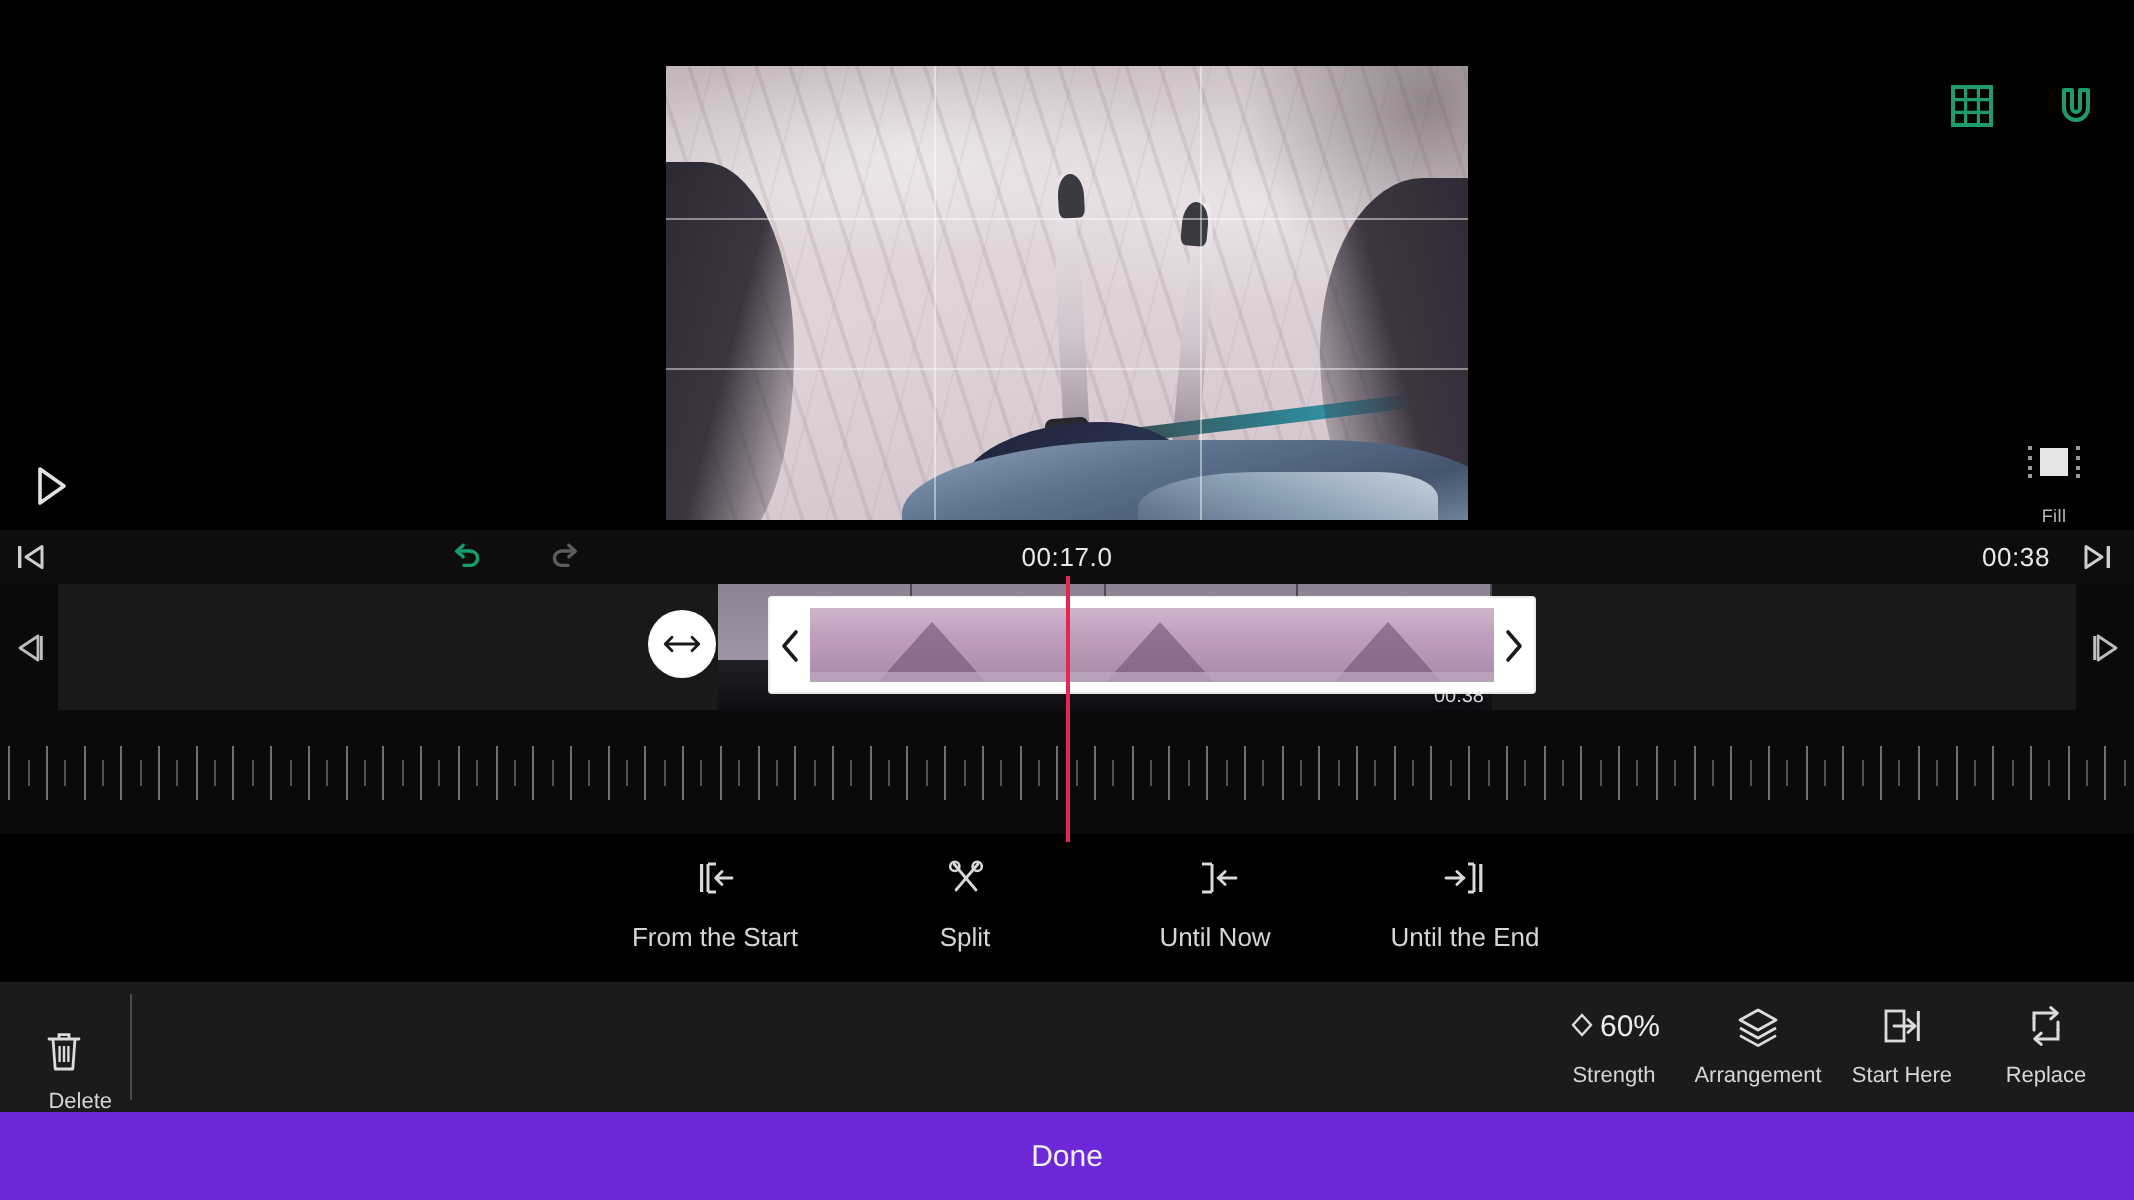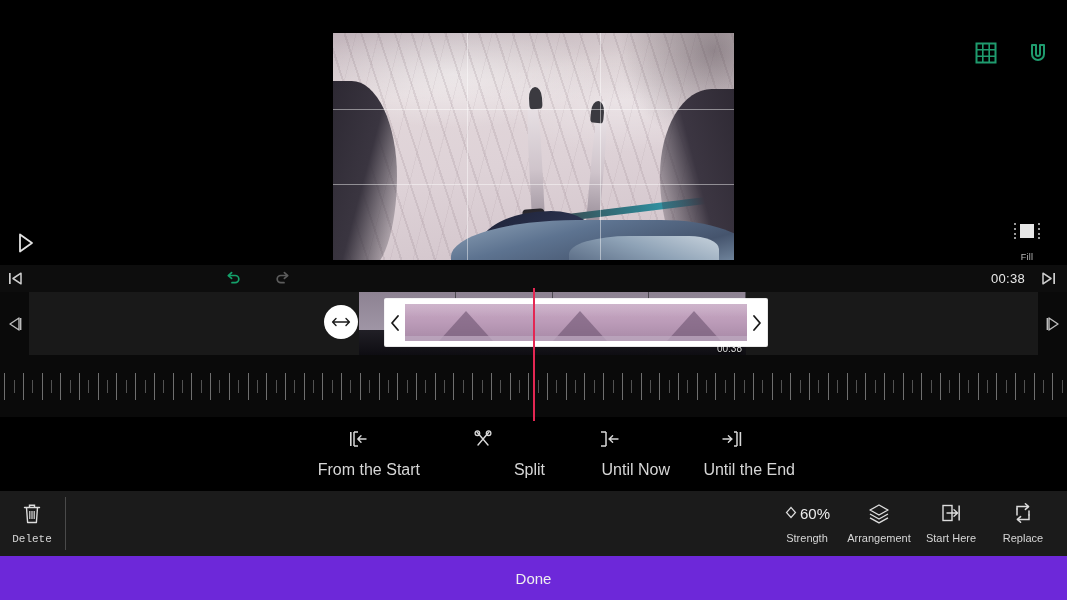--- a/index.html
+++ b/index.html
@@ -182,25 +182,25 @@
   .ruler-ticks span { flex: 1; display: flex; align-items: center; justify-content: center; }
   .ruler-ticks span i { display: block; width: 1px; background: #6f6f6f; }
   .tick-maj i { height: 27px; }
   .tick-min i { height: 13px; opacity: .72; }
 
   
   .trim-row { position: absolute; left: 0; top: 417px; width: 1067px; height: 74px; }
   .trim-inner { position: absolute; left: 295px; top: 8px; width: 500px; display: flex; }
   .trim-item { flex: 1; text-align: center; cursor: pointer; }
   .trim-ic { height: 28px; display: flex; align-items: center; justify-content: center; }
-  .trim-lb { margin-top: 8px; font-size: 16px; color: #d6d6d6; text-align: right; }
+  .trim-lb { margin-top: 8px; font-size: 13px; color: #d6d6d6; }
 
   
   .toolbar { position: absolute; left: 0; top: 491px; width: 1067px; height: 65px; background: #1b1b1b; }
-  .tb-delete { position: absolute; left: 8px; top: 8px; width: 48px; text-align: center; cursor: pointer; font-family: Liberation Mono, monospace; }
+  .tb-delete { position: absolute; left: 8px; top: 20px; width: 48px; text-align: right; cursor: pointer; }
   .tb-div { position: absolute; left: 65px; top: 6px; width: 1px; height: 53px; background: #4a4a4a; }
   .tb-right { position: absolute; right: 8px; top: 7px; display: flex; gap: 0; }
   .tb-item { width: 72px; text-align: center; cursor: pointer; }
   .tb-ic { height: 30px; display: flex; align-items: center; justify-content: center; }
   .tb-lb { margin-top: 4px; font-size: 11px; color: #d6d6d6; }
   .strength-ic { display: flex; align-items: center; justify-content: center; gap: 1px; }
   .strength-val { font-size: 15px; color: #ececec; }
 
   
   .done-bar {
@@ -295,20 +295,21 @@
           <path d="M7.6 3.6 4.3 6.6 7.6 9.4" fill="none" stroke="#14a06a" stroke-width="1.7" stroke-linecap="round" stroke-linejoin="round"></path>
         </svg>
       </div>
       <div class="t-ur">
         <svg width="19" height="19" viewBox="0 0 19 19">
           <path d="M14 6.5H7.8a3.6 3.6 0 0 0 0 7.2H11" fill="none" stroke="#5c5c5c" stroke-width="1.7" stroke-linecap="round"></path>
           <path d="M11.4 3.6 14.7 6.6 11.4 9.4" fill="none" stroke="#5c5c5c" stroke-width="1.7" stroke-linecap="round" stroke-linejoin="round"></path>
         </svg>
       </div>
     </div>
+    <div class="t-time">00:17.0</div>
     <div class="t-total">00:38</div>
     <div class="t-skip-r">
       <svg width="17" height="17" viewBox="0 0 17 17">
         <path d="M3 3.2 L11 8.5 L3 13.8 Z" fill="none" stroke="#cfcfcf" stroke-width="1.5" stroke-linejoin="round"></path>
         <rect x="13.3" y="3" width="1.7" height="11" fill="#cfcfcf"></rect>
       </svg>
     </div>
   </div>
 
   <div class="timeline">

